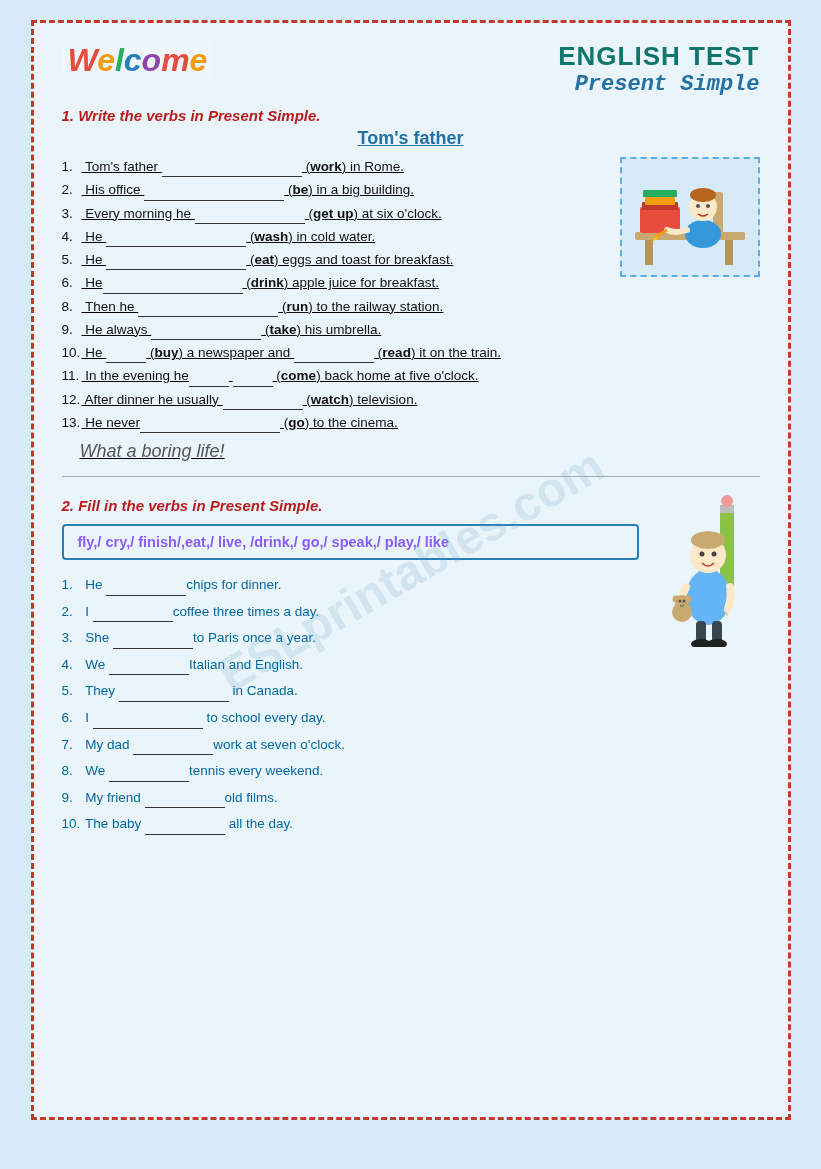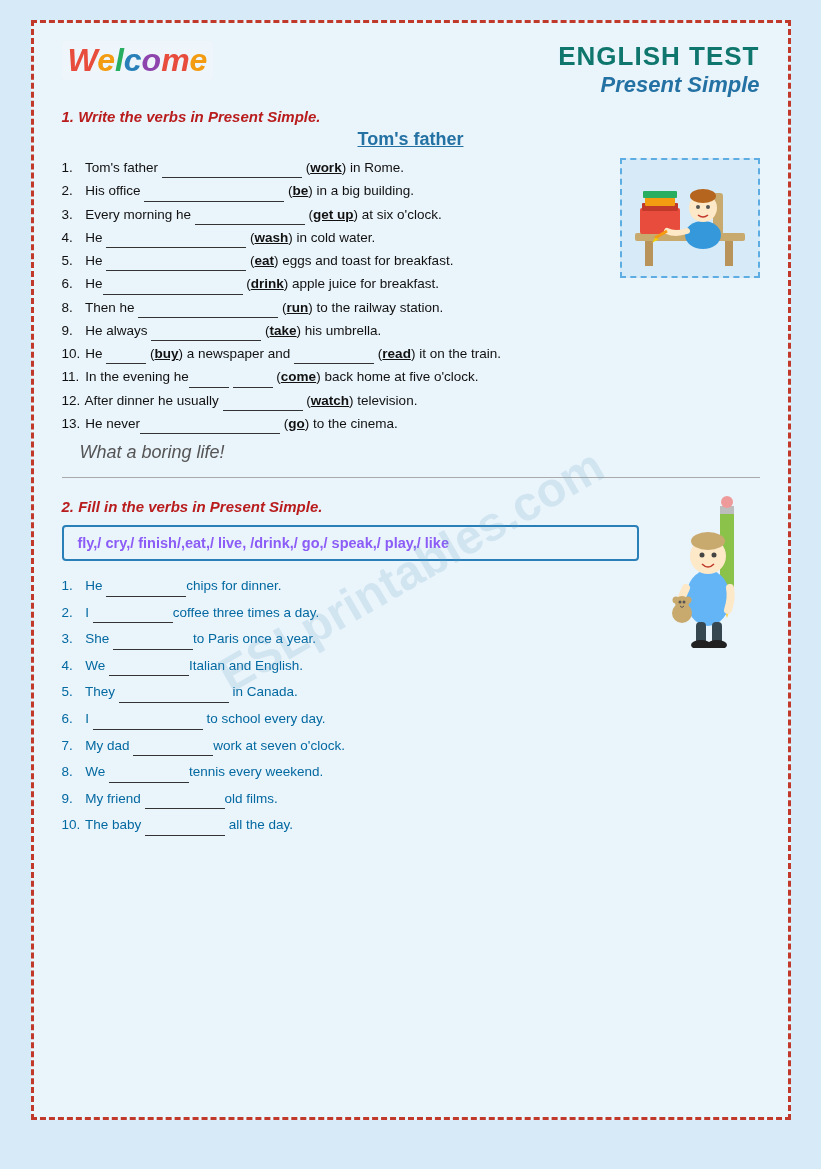--- a/index.html
+++ b/index.html
@@ -53,21 +53,21 @@
       color: #0f766e;
       font-family: Arial Black, sans-serif;
       letter-spacing: 1px;
       text-transform: uppercase;
     }
     .present-simple {
       font-size: 22px;
       font-weight: bold;
       color: #2471a3;
       font-style: italic;
-      font-family: Liberation Sans, sans-serif;
+      font-family: Liberation Mono, monospace;
     }
     .section-title {
       font-size: 15px;
       font-style: italic;
       font-weight: bold;
       margin: 10px 0 4px 0;
       font-family: 'Comic Sans MS', cursive, sans-serif;
       color: #b91c1c;
     }
     .story-title {
@@ -76,20 +76,21 @@
       font-weight: bold;
       color: #2471a3;
       text-decoration: underline;
       margin-bottom: 8px;
       font-family: 'Comic Sans MS', cursive, sans-serif;
     }
     .exercise1-content {
       display: flex;
       gap: 10px;
       align-items: flex-start;
+      text-decoration: underline;
     }
     .sentences-col {
       flex: 1;
     }
     .image-placeholder {
       width: 140px;
       min-width: 140px;
       height: 120px;
       border: 2px dashed #5dade2;
       background: #d6eaf8;

